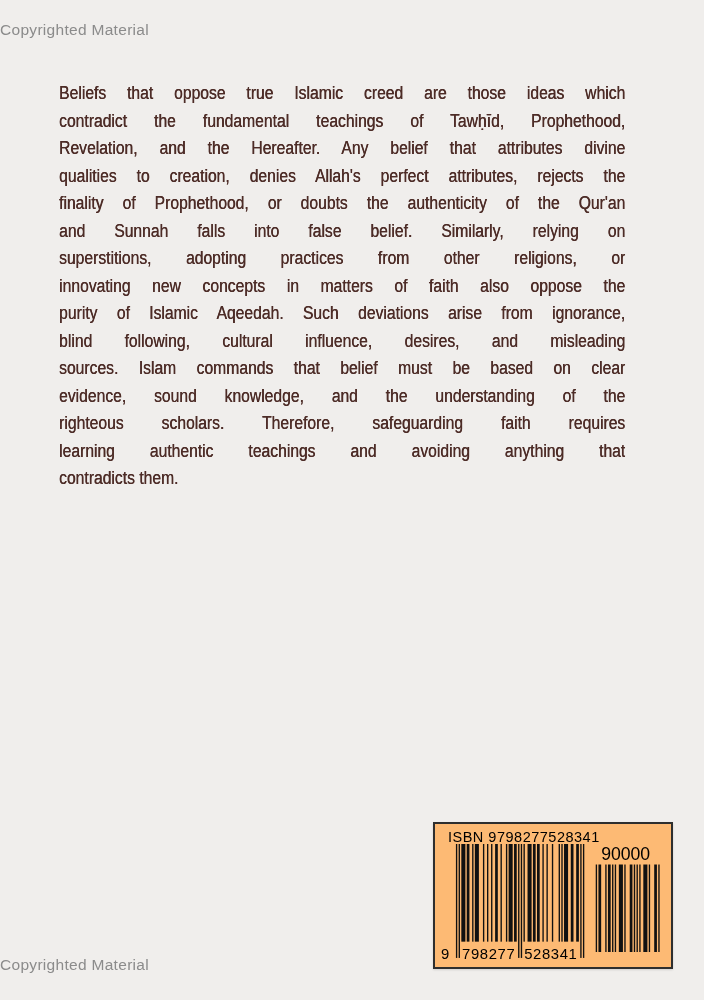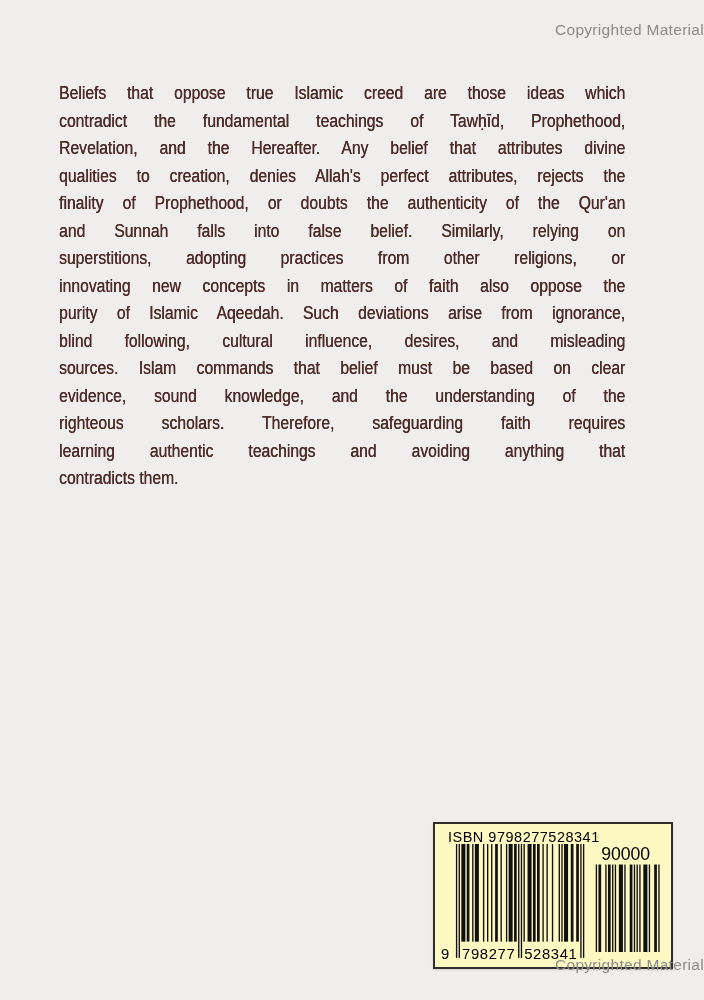--- a/index.html
+++ b/index.html
@@ -5,42 +5,42 @@
   html,body{margin:0;padding:0;}
   body{
     width:704px;height:1000px;
     background:var(--bg,#f0eeec);
     font-family:"Liberation Sans","DejaVu Sans",sans-serif;
     overflow:hidden;
   }
   .cover{position:relative;width:704px;height:1000px;background:var(--bg,#f0eeec);}
 
   .copyright{
-    position:absolute;left:0;width:704px;text-align:right;
+    position:absolute;left:0;width:704px;text-align:left;
     font-size:15.5px;letter-spacing:.3px;
     color:var(--copyright,#8b8b8b);
   }
   .copyright.top{top:21px;}
   .copyright.bottom{top:956px;}
 
   .cover-text{position:absolute;left:59px;top:80px;}
   .line{
     width:650px;height:27.5px;overflow:hidden;
     transform:scaleX(.871);transform-origin:0 0;
     font-size:18px;line-height:27.5px;
     text-align:justify;text-align-last:justify;
     color:var(--ink,#4d2c27);
     text-shadow:.35px 0 0 currentColor;
     white-space:normal;
   }
   .line.last{text-align-last:left;}
 
   .barcode-box{
     position:absolute;left:433px;top:822px;width:240px;height:147px;
-    background:#fef9c3;border:2px solid #2e2e2e;box-sizing:border-box;
+    background:#fdba74;border:2px solid #2e2e2e;box-sizing:border-box;
     box-shadow:0 1px 2px rgba(0,0,0,.12);
   }
   .isbn-label{
     position:absolute;left:13px;top:5px;
     font-size:14.5px;letter-spacing:.5px;color:#000;
   }
   #main-barcode{position:absolute;left:2px;top:20px;}
   #addon-barcode{position:absolute;left:158px;top:20px;}
 </style>
 </head>

